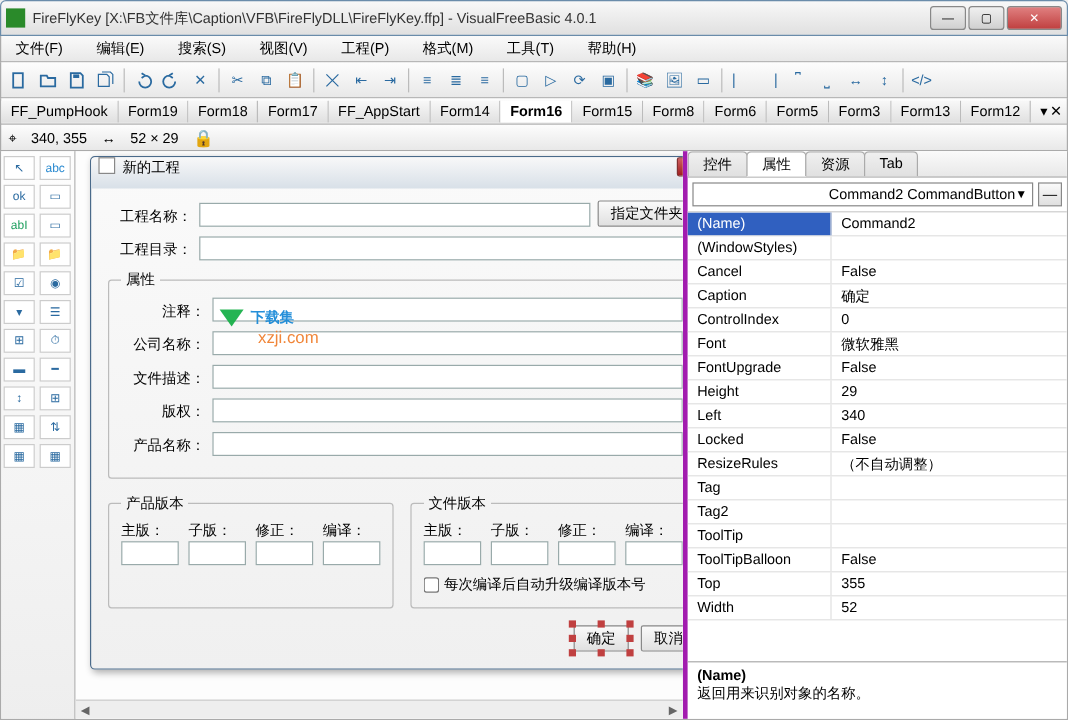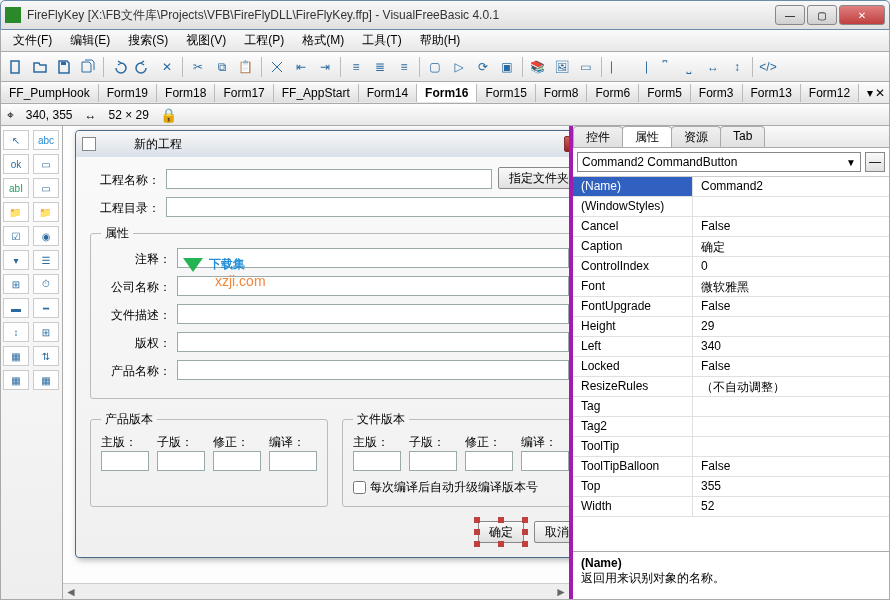--- a/index.html
+++ b/index.html
@@ -9,21 +9,21 @@
 .titlebar { height: 30px; background: linear-gradient(#f8f8f8, #e0e0e0); border: 1px solid #6a8caa; display: flex; align-items: center; padding: 0 4px; border-radius: 5px 5px 0 0; }
 .titlebar .app-icon { width: 16px; height: 16px; background: #2a8a2a; margin-right: 6px; }
 .titlebar .title-text { flex: 1; color: #333; }
 .win-btns { display: flex; gap: 2px; }
 .win-btn { width: 30px; height: 20px; border: 1px solid #888; border-radius: 3px; display: flex; align-items: center; justify-content: center; font-size: 10px; }
 .win-min { background: linear-gradient(#f0f0f0,#d0d0d0); }
 .win-max { background: linear-gradient(#f0f0f0,#d0d0d0); }
 .win-close { background: linear-gradient(#e08080,#c04040); color: #fff; width: 46px; }
 
 
-.menubar { height: 22px; background: linear-gradient(#fafafa,#e8e8e8); border: 1px solid #aaa; border-top: none; display: flex; align-items: center; padding: 0 4px; gap: 2px; }
+.menubar { height: 22px; background: linear-gradient(#fafafa,#e8e8e8); border: 1px solid #aaa; border-top: none; display: flex; align-items: center; padding: 0 4px; gap: 12px; }
 .menu-item { padding: 2px 8px; cursor: default; }
 
 
 .toolbar { height: 30px; background: linear-gradient(#fdfdfd,#e8e8e8); border: 1px solid #aaa; border-top: none; display: flex; align-items: center; padding: 0 4px; gap: 2px; overflow: hidden; }
 .tool { width: 22px; height: 22px; display: flex; align-items: center; justify-content: center; color: #2a6aa0; border: 1px solid transparent; }
 .tool svg { width: 16px; height: 16px; }
 .sep { width: 1px; height: 20px; background: #bbb; margin: 0 2px; }
 
 
 .doc-tabs { height: 22px; background: linear-gradient(#fdfdfd,#e8e8e8); border: 1px solid #aaa; border-top: none; display: flex; align-items: center; overflow: hidden; }
@@ -39,21 +39,21 @@
 .main { display: flex; height: 474px; border: 1px solid #aaa; border-top: none; }
 .toolbox { width: 62px; background: linear-gradient(#fdfdfd,#eee); border-right: 1px solid #aaa; display: flex; flex-direction: column; padding: 4px 2px; gap: 4px; }
 .toolbox-row { display: flex; gap: 4px; }
 .toolbox-btn { width: 26px; height: 20px; border: 1px solid #ccc; background: #fff; display: flex; align-items: center; justify-content: center; font-size: 10px; color: #2a6aa0; }
 
 .design-area { flex: 1; background: #fdfdfd; position: relative; overflow: hidden; }
 .right-panel { width: 320px; background: #fff; border-left: 4px solid #a21caf; display: flex; flex-direction: column; }
 
 
 .dialog { position: absolute; left: 12px; top: 4px; width: 520px; background: linear-gradient(#fafafa,#f0f0f0); border: 1px solid #4a6a8a; border-radius: 4px; box-shadow: 2px 2px 6px rgba(0,0,0,.3); }
-.dlg-title { height: 26px; background: linear-gradient(#f8f8f8,#d8e0e8); display: flex; align-items: center; padding: 0 6px; border-radius: 4px 4px 0 0; gap: 32px; }
+.dlg-title { height: 26px; background: linear-gradient(#f8f8f8,#d8e0e8); display: flex; padding: 0 6px; border-radius: 4px 4px 0 0; }
 .dlg-title .dlg-icon { width: 14px; height: 14px; background: #fff; border: 1px solid #888; margin-right: 6px; }
 .dlg-title .dlg-close { margin-left: auto; width: 24px; height: 16px; background: linear-gradient(#d06060,#a02020); color: #fff; display: flex; align-items: center; justify-content: center; border: 1px solid #803030; border-radius: 2px; font-size: 10px; }
 .dlg-body { padding: 10px 14px 14px; }
 .form-row { display: flex; align-items: flex-end; margin-bottom: 8px; gap: 6px; }
 .form-row label { width: 70px; text-align: right; }
 .form-row input[type=text] { flex: 1; height: 20px; border: 1px solid #9aa; background: #fff; padding: 0 4px; }
 .btn { height: 22px; padding: 0 10px; border: 1px solid #888; background: linear-gradient(#fafafa,#e0e0e0); border-radius: 2px; }
 fieldset { border: 1px solid #bbb; border-radius: 3px; padding: 6px 10px 10px; margin-top: 4px; }
 legend { padding: 0 4px; }
 .ver-group { display: flex; gap: 14px; margin-top: 8px; }
@@ -69,40 +69,40 @@
 .watermark { position: absolute; left: 120px; top: 130px; opacity: .95; pointer-events: none; }
 .watermark .wm-top { color: #1a8ad8; font-size: 24px; font-weight: bold; display:flex; align-items:center; gap:6px; }
 .watermark .wm-arrow { width:0;height:0;border-left:10px solid transparent;border-right:10px solid transparent;border-top:14px solid #1ab04a; }
 .watermark .wm-sub { color: #f08030; font-size: 14px; margin-left: 32px; }
 
 
 .rp-tabs { height: 22px; display: flex; border-bottom: 1px solid #aaa; background: linear-gradient(#fafafa,#e8e8e8); }
 .rp-tab { padding: 2px 12px; border: 1px solid #aaa; border-bottom: none; margin-right: -1px; background: linear-gradient(#f0f0f0,#e0e0e0); border-radius: 4px 4px 0 0; }
 .rp-tab.active { background: #fff; }
 .rp-combo-row { display: flex; padding: 4px; gap: 4px; border-bottom: 1px solid #ccc; }
-.rp-combo { flex: 1; height: 20px; border: 1px solid #888; background: #fff; padding: 0 4px; display:flex; align-items:center; justify-content:space-between; }
+.rp-combo { flex: 1; height: 20px; border: 1px solid #888; background: #fff; padding: 0 4px; display:flex; align-items:center; justify-content:flex-end; }
 .rp-combo .caret { font-size: 10px; }
 .rp-square { width: 20px; height: 20px; border: 1px solid #888; background: linear-gradient(#fafafa,#e0e0e0); display:flex;align-items:center;justify-content:center; }
 .prop-grid { flex: 1; overflow: auto; }
 .prop-row { display: flex; height: 20px; border-bottom: 1px solid #e0e0e0; }
 .prop-name { width: 120px; padding: 2px 8px; border-right: 1px solid #e0e0e0; }
 .prop-val { flex: 1; padding: 2px 8px; }
 .prop-row.selected .prop-name { background: #3060c0; color: #fff; }
 .prop-desc { border-top: 1px solid #aaa; padding: 4px 8px; height: 48px; }
 .prop-desc .desc-title { font-weight: bold; }
 
 .design-scroll-h { position:absolute; bottom:0; left:0; right:0; height:16px; background:#eee; border-top:1px solid #ccc; display:flex; align-items:center; }
 .design-scroll-h .arrow { width:16px; text-align:center; color:#666; }
 </style>
 </head>
 <body>
 
 <div class="titlebar">
   <div class="app-icon"></div>
-  <div class="title-text">FireFlyKey [X:\FB文件库\Projects\VFB\FireFlyDLL\FireFlyKey.ffp] - VisualFreeBasic 4.0.1</div>
+  <div class="title-text">FireFlyKey [X:\FB文件库\Caption\VFB\FireFlyDLL\FireFlyKey.ffp] - VisualFreeBasic 4.0.1</div>
   <div class="win-btns">
     <div class="win-btn win-min">—</div>
     <div class="win-btn win-max">▢</div>
     <div class="win-btn win-close">✕</div>
   </div>
 </div>
 
 <div class="menubar" id="menubar">
     <div class="menu-item">文件(F)</div>
     <div class="menu-item">编辑(E)</div>

